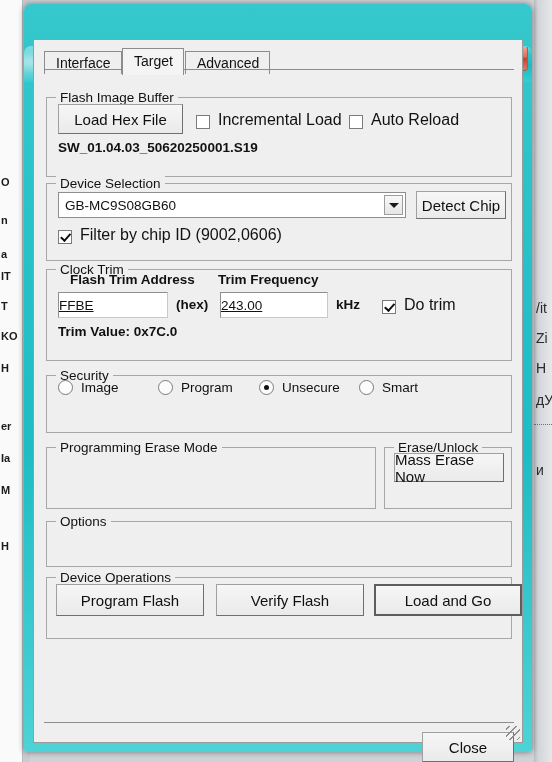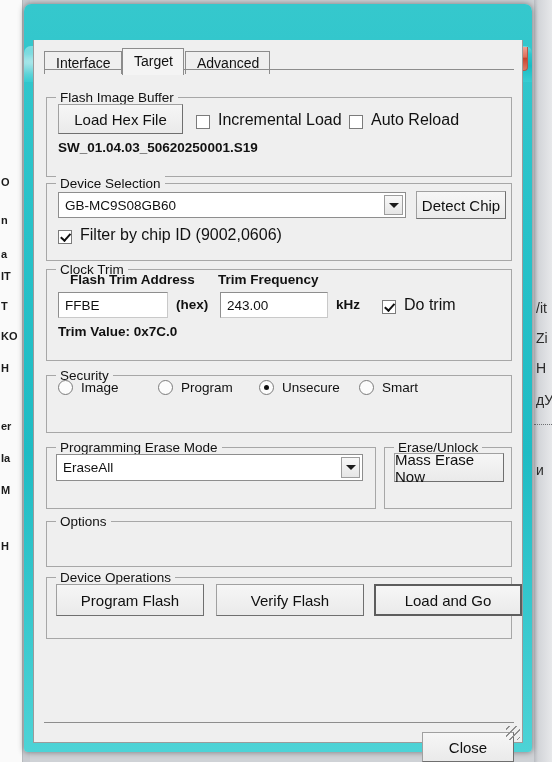--- a/index.html
+++ b/index.html
@@ -61,21 +61,21 @@
   .group{position:absolute;border:1px solid #a7a7a7;box-sizing:border-box;background:transparent;margin-top:13px;}
   .group-title{position:absolute;top:-8px;left:9px;background:#efefef;padding:0 4px;font-size:13.5px;color:#111;}
 
   
   .btn{position:absolute;background:linear-gradient(180deg,#f6f6f6,#eaeaea);
        border:1px solid #a0a0a0;border-right-color:#6f6f6f;border-bottom-color:#6f6f6f;
        box-sizing:border-box;display:flex;align-items:center;justify-content:center;
        font-size:15px;color:#101010;}
   .btn.default{border:2px solid #5d5d5d;}
   .field{position:absolute;background:#fff;border:1px solid #8e8e8e;border-right-color:#c9c9c9;border-bottom-color:#c9c9c9;
-         box-sizing:border-box;display:flex;align-items:center;padding-left:6px;font-size:13.5px;color:#111;}
+         box-sizing:border-box;display:flex;align-items:center;padding-left:0;font-size:13.5px;color:#111;text-decoration:underline;}
   .combo{position:absolute;background:#fff;border:1px solid #8e8e8e;box-sizing:border-box;
          display:flex;align-items:center;padding-left:6px;font-size:13.5px;color:#111;}
   .combo-arrow{position:absolute;right:2px;top:2px;bottom:2px;width:19px;
                background:linear-gradient(180deg,#f8f8f8,#e6e6e6);border:1px solid #9d9d9d;
                display:flex;align-items:center;justify-content:center;box-sizing:border-box;}
   .caret{width:0;height:0;border-left:5px solid transparent;border-right:5px solid transparent;border-top:5px solid #1b1b1b;}
   .cbrow{position:absolute;display:flex;align-items:flex-end;font-size:16px;color:#111;}
   .cbox{width:14px;height:14px;background:#fff;border:1px solid #7b7b7b;box-sizing:border-box;
         margin-right:8px;display:flex;align-items:center;justify-content:center;flex:none;}
   .tick{display:block;width:4px;height:8px;border:solid #111;border-width:0 2px 2px 0;transform:rotate(42deg) translateY(-1px);}
@@ -209,26 +209,20 @@
         <span>Unsecure</span>
       </div>
       <div class="rbrow" style="left:325px;top:340px">
         <span class="radio"></span>
         <span>Smart</span>
       </div>
 
       <div class="group" style="left:12px;top:394px;width:330px;height:62px">
         <div class="group-title">Programming Erase Mode</div>
       </div>
-      <div class="combo" style="left:22px;top:414px;width:307px;height:27px">
-        <span>EraseAll</span>
-        <span class="combo-arrow">
-            <i class="caret"></i>
-          </span>
-      </div>
 
       <div class="group" style="left:350px;top:394px;width:128px;height:62px">
         <div class="group-title">Erase/Unlock</div>
       </div>
       <div class="btn" style="left:360px;top:413px;width:110px;height:29px">Mass Erase Now</div>
 
       <div class="group" style="left:12px;top:468px;width:466px;height:46px">
         <div class="group-title">Options</div>
       </div>
 

